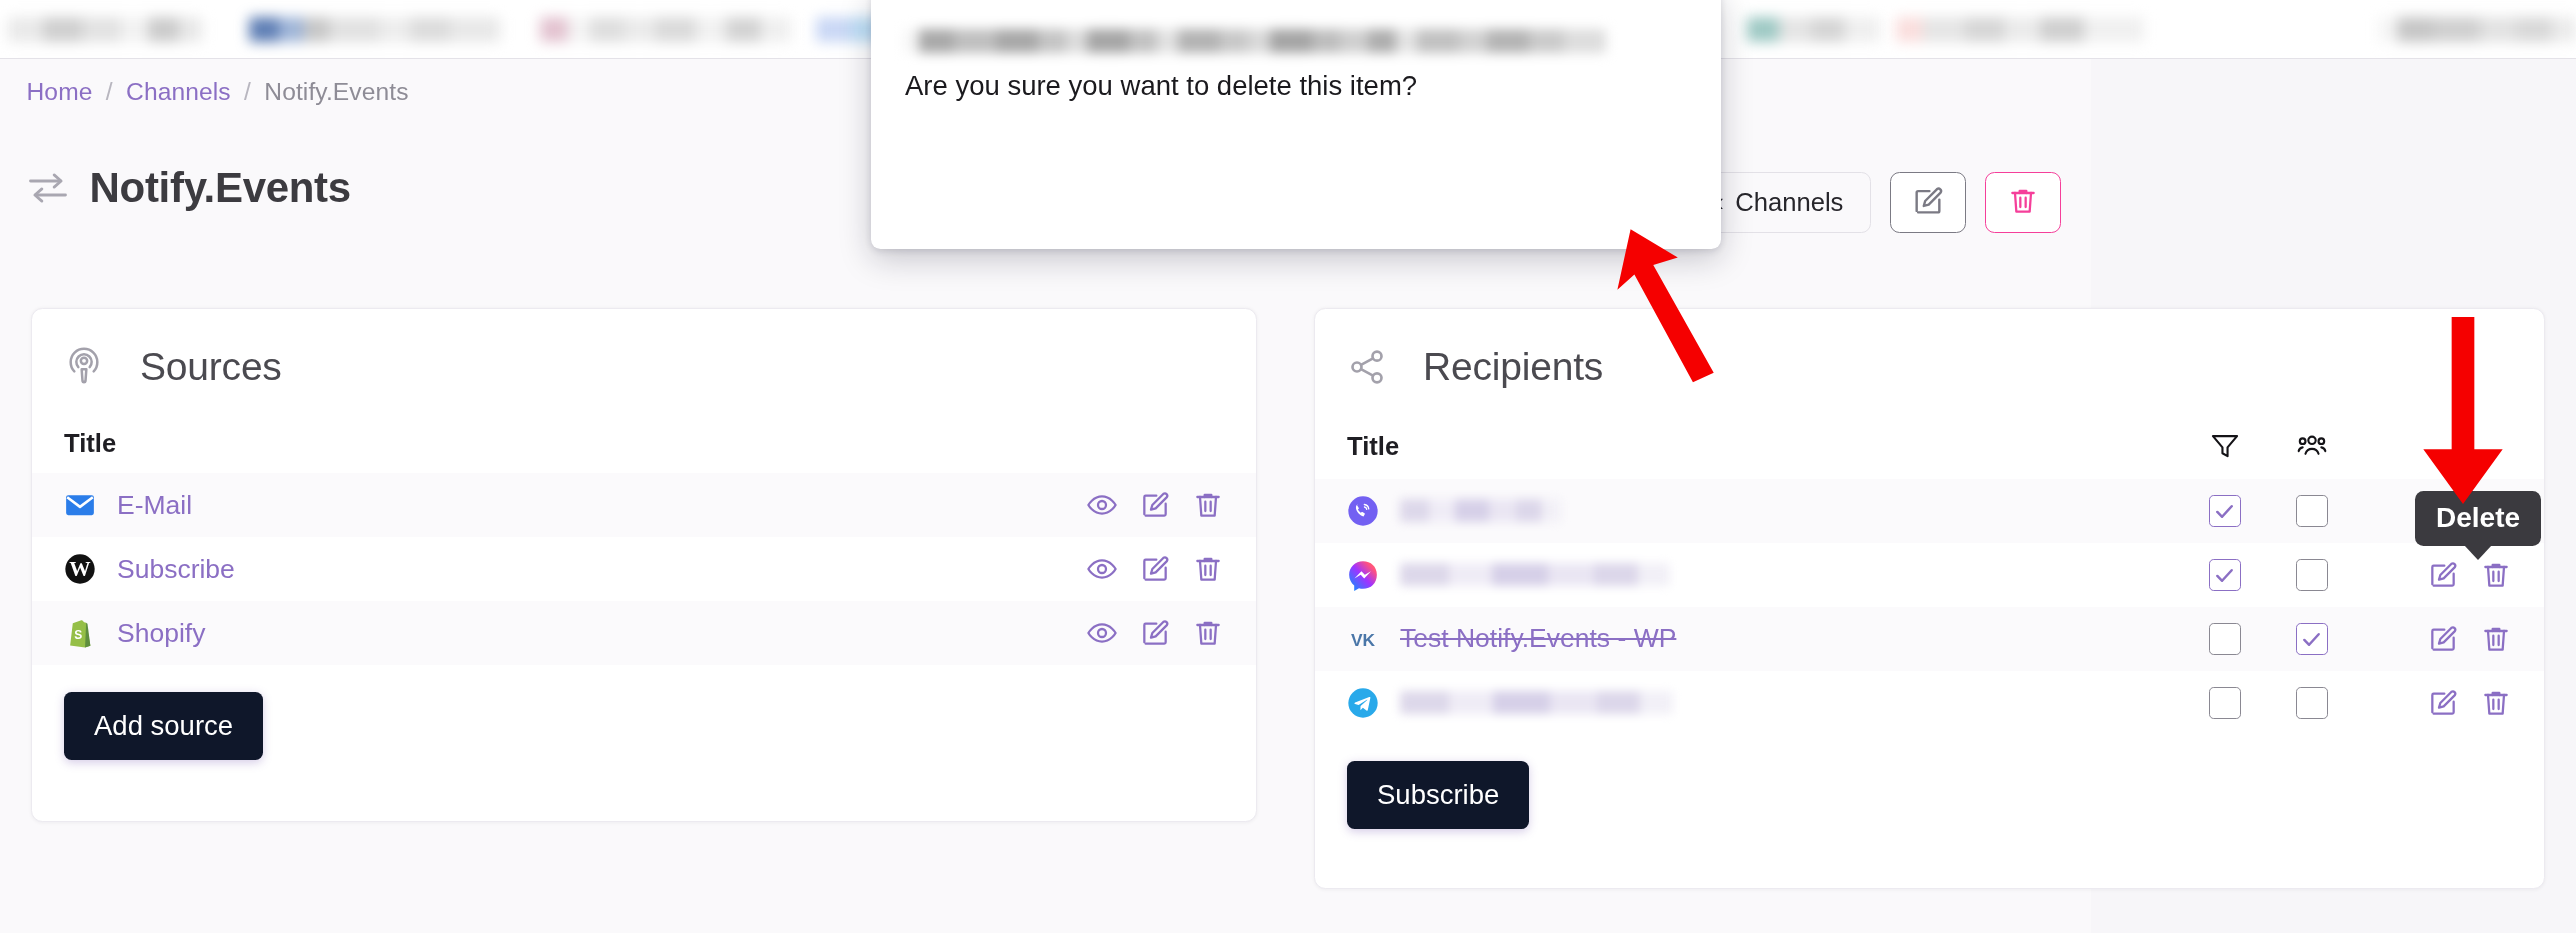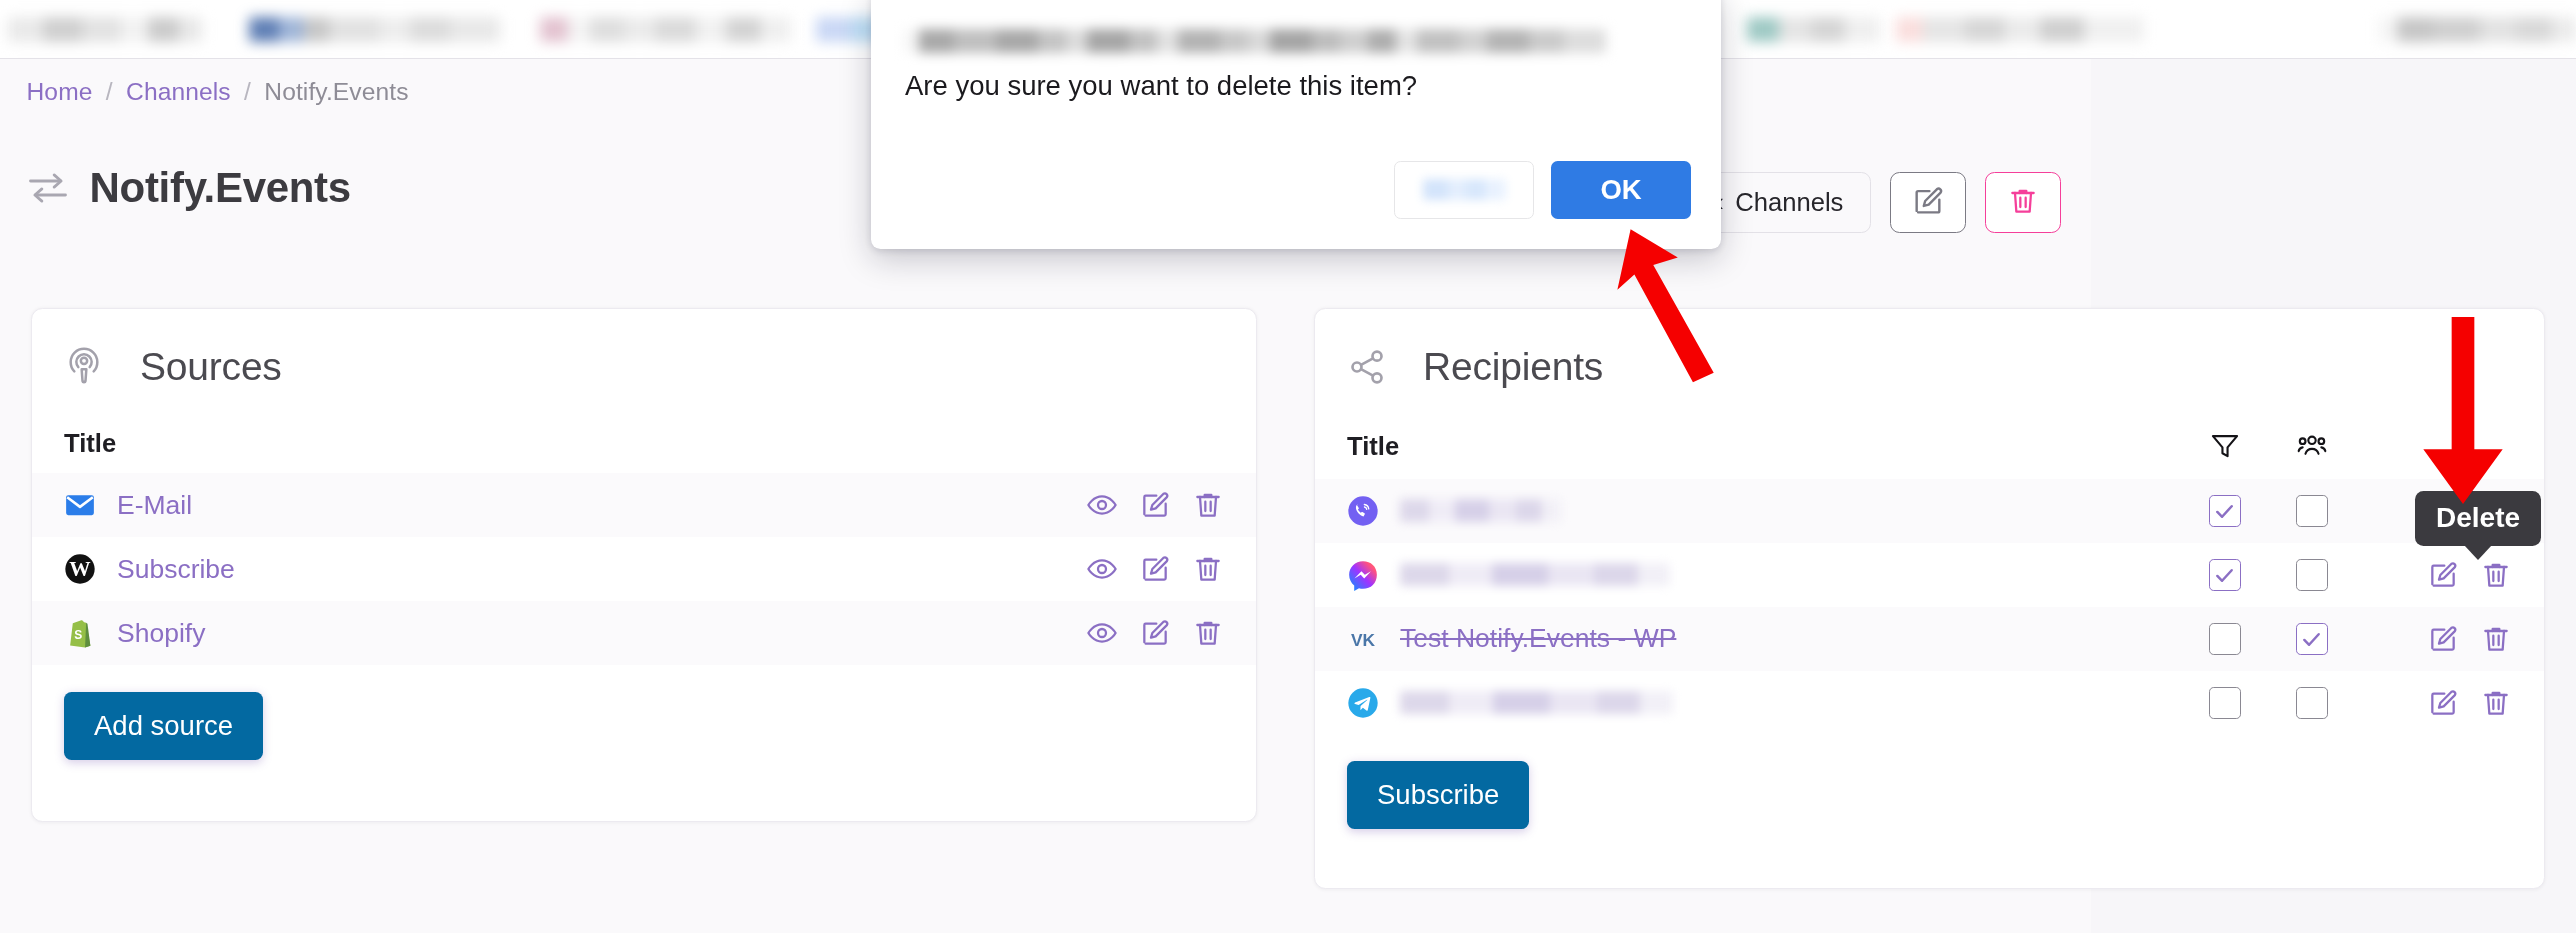--- a/index.html
+++ b/index.html
@@ -110,21 +110,21 @@
     cursor: pointer; background: #fff; vertical-align: middle;
   }
   .cbox.on { border-color: #8b6fc4; }
   .cbox svg { width: 23px; height: 23px; color: #8b6fc4; display:block; }
 
   .hdr-ico { width: 34px; height: 34px; color: #141317; display: inline-block; }
 
   .pbtn {
     margin: 26.5px 0 0 32px; display: inline-flex; align-items: center; justify-content: center;
     height: 68px; padding: 0 30px; border-radius: 7.6px;
-    background: #0369a1; color: #fff; font-size: 27.5px; cursor: pointer;
+    background: #0f172a; color: #fff; font-size: 27.5px; cursor: pointer;
     box-shadow: 0 2.8px 9.5px rgba(130,103,184,.32); border: none;
   }
 
   
   .tooltip {
     position: absolute; left: 2415px; top: 491px;
     background: #3b3a3f; color: #fff; border-radius: 8.5px;
     padding: 11.4px 21px; font-size: 28px; font-weight: 700;
     line-height: 32px; white-space: nowrap; z-index: 60;
   }
@@ -585,26 +585,20 @@
     </table>
 
     <button class="pbtn">Subscribe</button>
   </div>
 
   <div class="tooltip">Delete</div>
 
   <div class="dlg">
     <div class="dlg-title"></div>
     <div class="dlg-msg">Are you sure you want to delete this item?</div>
-    <div class="dlg-btns">
-      <div class="dlg-cancel">
-        <span class="blurtext"></span>
-      </div>
-      <button class="dlg-ok">OK</button>
-    </div>
   </div>
 
   <svg class="arrow" id="arrow-ok" viewBox="0 0 200 180">
     <path d="M62 14 L112 44 L86 52 L150 166 L128 176 L66 62 L48 78 Z" fill="#f50000"></path>
   </svg>
   <svg class="arrow" id="arrow-delete" viewBox="0 0 120 200">
     <path d="M48 0 h24 v140 h30 L60 198 L18 140 h30 Z" fill="#f50000"></path>
   </svg>
 
 </div>

